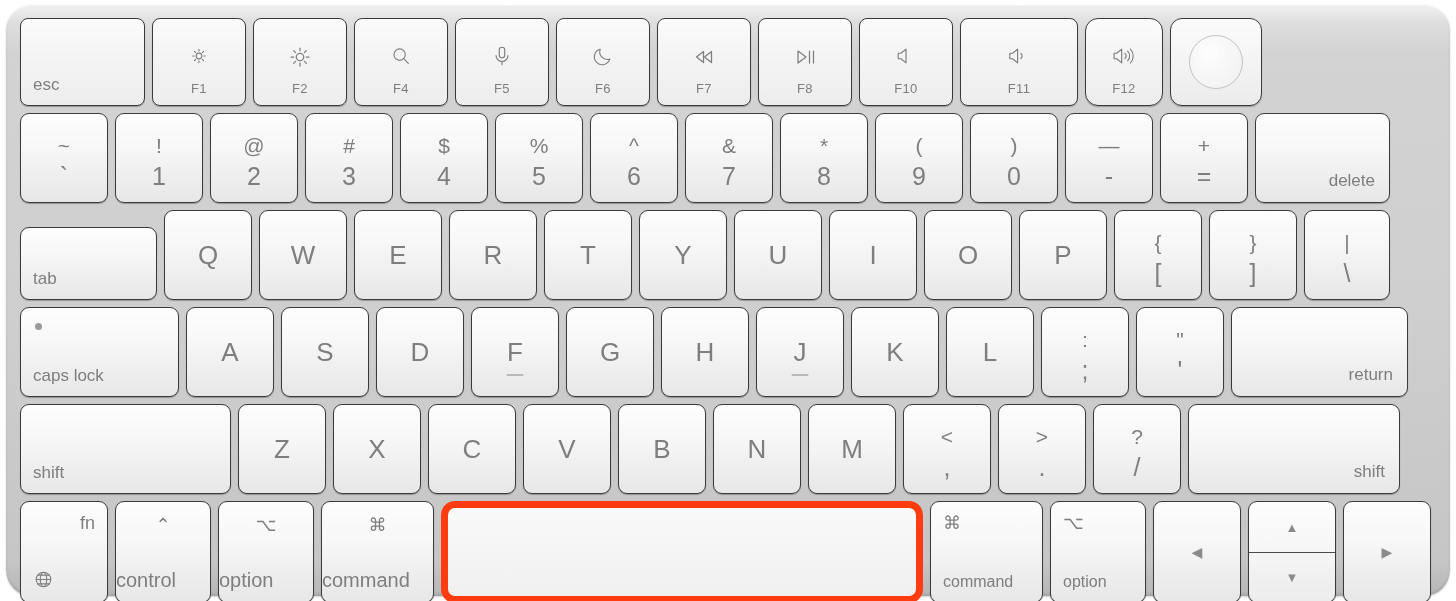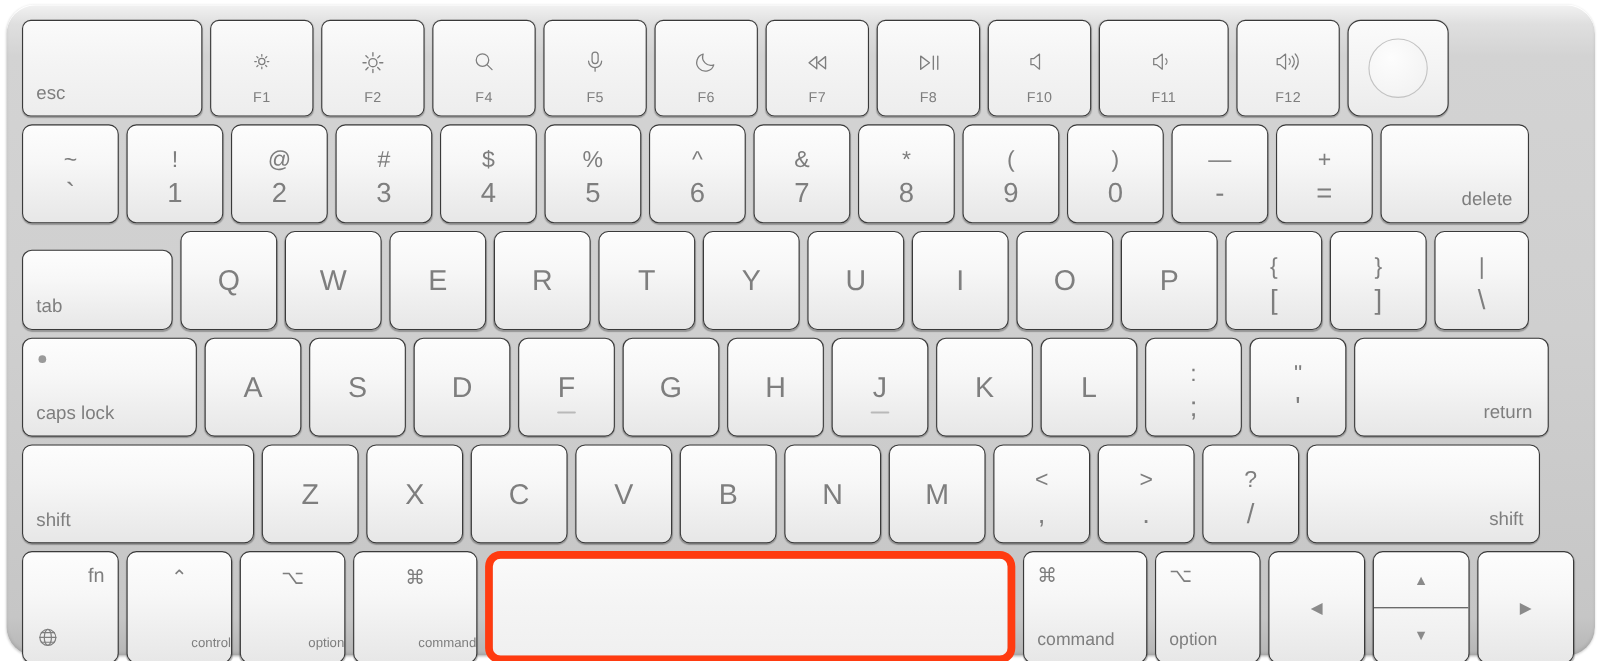--- a/index.html
+++ b/index.html
@@ -145,21 +145,21 @@
     text-align: center;
     font-size: 13px;
     letter-spacing: .3px;
   }
 
   
   .lbl.tr   { right: 12px; top: 12px; font-size: 18px; }
   .lbl.tl   { left: 12px;  top: 12px; font-size: 18px; }
   .lbl.modL { left: 12px;  bottom: 12px; font-size: 16px; }
   .lbl.ctr-top { left:0; right:0; top: 14px; text-align:center; font-size: 18px; }
-  .lbl.ctr-bot { left:0; right:0; bottom: 12px; text-align:right; font-size: 12px; }
+  .lbl.ctr-bot { left:0; right:0; bottom: 12px; text-align:left; font-size: 20px; }
 
   
   .capsdot {
     position: absolute;
     left: 14px;
     top: 15px;
     width: 7px;
     height: 7px;
     border-radius: 50%;
     background: #9a9a9a;
@@ -231,21 +231,21 @@
   .svgicon { display: inline-block; vertical-align: middle; }
   .svgicon svg { display: block; }
 </style>
 </head>
 <body>
 
 <div id="stage">
   <div class="chassis">
     <div class="rows" id="rows">
       <div class="row row-fn" id="row-fn">
-          <div class="key fnkey" style="width: 164px;">
+          <div class="key fnkey" style="width: 125px;">
             <span class="lbl bl">esc</span>
           </div>
           <div class="key fnkey" style="width: 94px;">
             <span class="lbl ficon"><span class="svgicon"><svg width="22" height="22" viewBox="0 0 24 24" fill="none" stroke="#7e7e7e" stroke-width="1.25" stroke-linecap="round" stroke-linejoin="round">
                   <circle cx="12" cy="12" r="3.1"></circle>
                   <line x1="17.40" y1="12.00" x2="19.00" y2="12.00"></line>
                   <line x1="15.82" y1="15.82" x2="16.95" y2="16.95"></line>
                   <line x1="12.00" y1="17.40" x2="12.00" y2="19.00"></line>
                   <line x1="8.18" y1="15.82" x2="7.05" y2="16.95"></line>
                   <line x1="6.60" y1="12.00" x2="5.00" y2="12.00"></line>
@@ -311,21 +311,21 @@
                 </svg></span></span>
             <span class="lbl ftext">F10</span>
           </div>
           <div class="key fnkey" style="width: 118px;">
             <span class="lbl ficon"><span class="svgicon"><svg width="22" height="22" viewBox="0 0 24 24" fill="none" stroke="#7e7e7e" stroke-width="1.25" stroke-linecap="round" stroke-linejoin="round">
                   <path d="M10.5 4.5 5 9H2v6h3l5.5 4.5z"></path>
                   <path d="M14 9.2a4 4 0 0 1 0 5.6"></path>
                 </svg></span></span>
             <span class="lbl ftext">F11</span>
           </div>
-          <div class="key fnkey" style="width: 94px;">
+          <div class="key fnkey" style="width: 78px; border-radius: 13px;">
             <span class="lbl ficon"><span class="svgicon"><svg width="24" height="22" viewBox="0 0 24 24" fill="none" stroke="#7e7e7e" stroke-width="1.25" stroke-linecap="round" stroke-linejoin="round">
                   <path d="M9.5 4.5 4 9H1.2v6H4l5.5 4.5z"></path>
                   <path d="M13 9.2a4 4 0 0 1 0 5.6"></path>
                   <path d="M16 6.7a7.6 7.6 0 0 1 0 10.6"></path>
                   <path d="M19 4.4a11 11 0 0 1 0 15.2"></path>
                 </svg></span></span>
             <span class="lbl ftext">F12</span>
           </div>
           <div class="touchid" style="width: 92px;">
             <div class="ring"></div>

